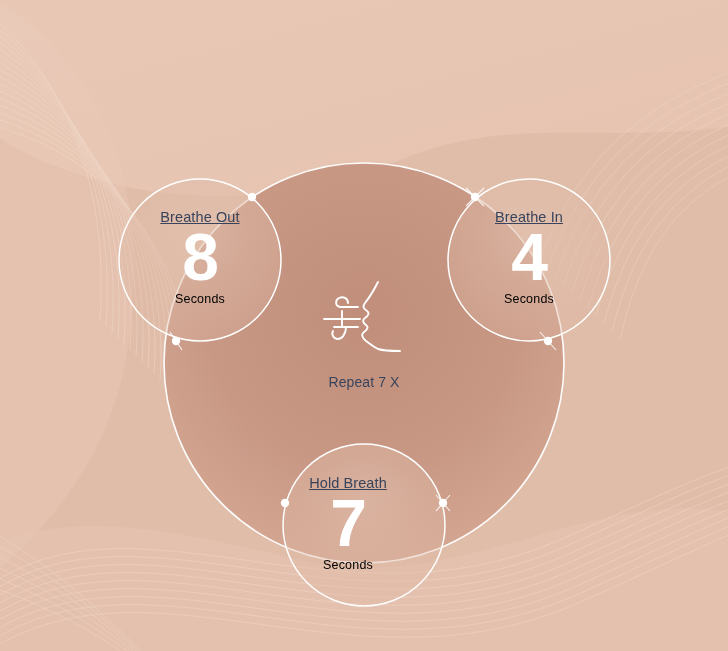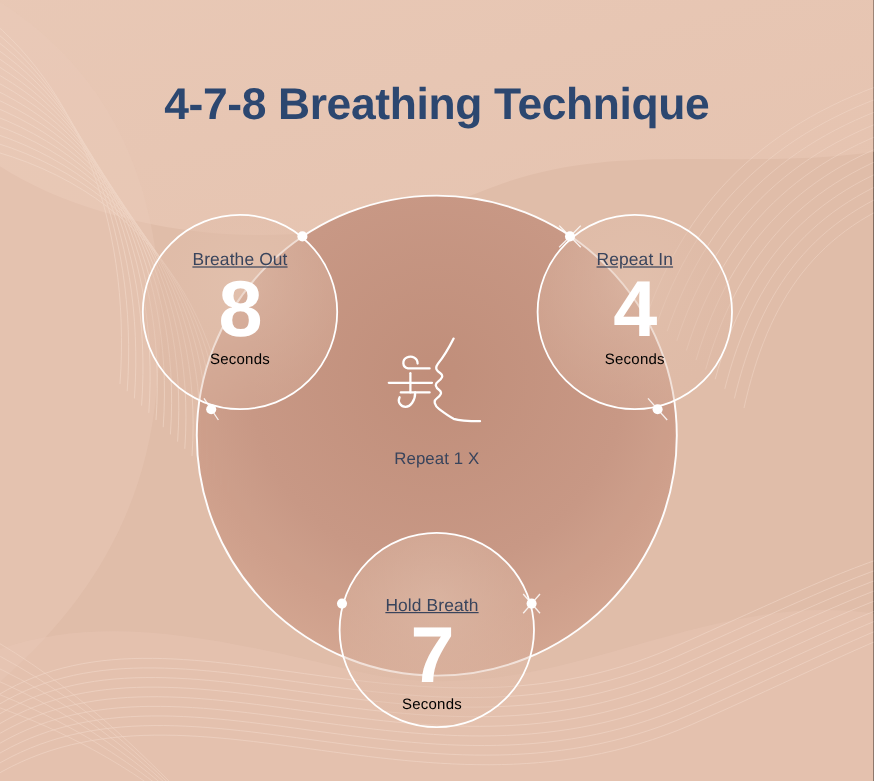--- a/index.html
+++ b/index.html
@@ -77,21 +77,21 @@
     font-size: 12.5px;
     font-weight: 400;
     color: #000000;
     letter-spacing: 0.2px;
     line-height: 1;
     margin-top: 4px;
   }
 
   #node-out  { left: 100px; top: 210px; }
   #node-in   { left: 429px; top: 210px; }
-  #node-hold { left: 260px; top: 476px; margin-top: 22px; }
+  #node-hold { left: 248px; top: 476px; }
 
   
   .center-icon {
     position: absolute;
     left: 312px;
     top: 281px;
     width: 104px;
     height: 78px;
     z-index: 30;
   }
@@ -228,30 +228,29 @@
     <g stroke="#ffffff" stroke-width="1.1" opacity="0.85">
       <line x1="466" y1="188" x2="484" y2="206"></line>
       <line x1="484" y1="188" x2="466" y2="206"></line>
       <line x1="170" y1="332" x2="182" y2="350"></line>
       <line x1="540" y1="332" x2="556" y2="350"></line>
       <line x1="436" y1="495" x2="450" y2="511"></line>
       <line x1="450" y1="495" x2="436" y2="511"></line>
     </g>
   </svg>
 
-  <div class="title">4-7-8 Breathing Technique</div>
 
   <div class="node" id="node-out">
     <div class="node-label">Breathe Out</div>
     <div class="node-number">8</div>
     <div class="node-unit">Seconds</div>
   </div>
 
   <div class="node" id="node-in">
-    <div class="node-label">Repeat In</div>
+    <div class="node-label">Breathe In</div>
     <div class="node-number">4</div>
     <div class="node-unit">Seconds</div>
   </div>
 
   <div class="node" id="node-hold">
     <div class="node-label">Hold Breath</div>
     <div class="node-number">7</div>
     <div class="node-unit">Seconds</div>
   </div>
 
@@ -278,15 +277,15 @@
       <path d="M 22 46 L 46 46"></path>
 
       <path d="M 34 46
                C 34 53 30 58 26 58
                C 22 58 19 54 21 50"></path>
 
       <path d="M 30 30 L 30 46"></path>
     </g>
   </svg>
 
-  <div class="repeat-text">Repeat 1 X</div>
+  <div class="repeat-text">Repeat 7 X</div>
 
 </div>
 
 </body></html>

